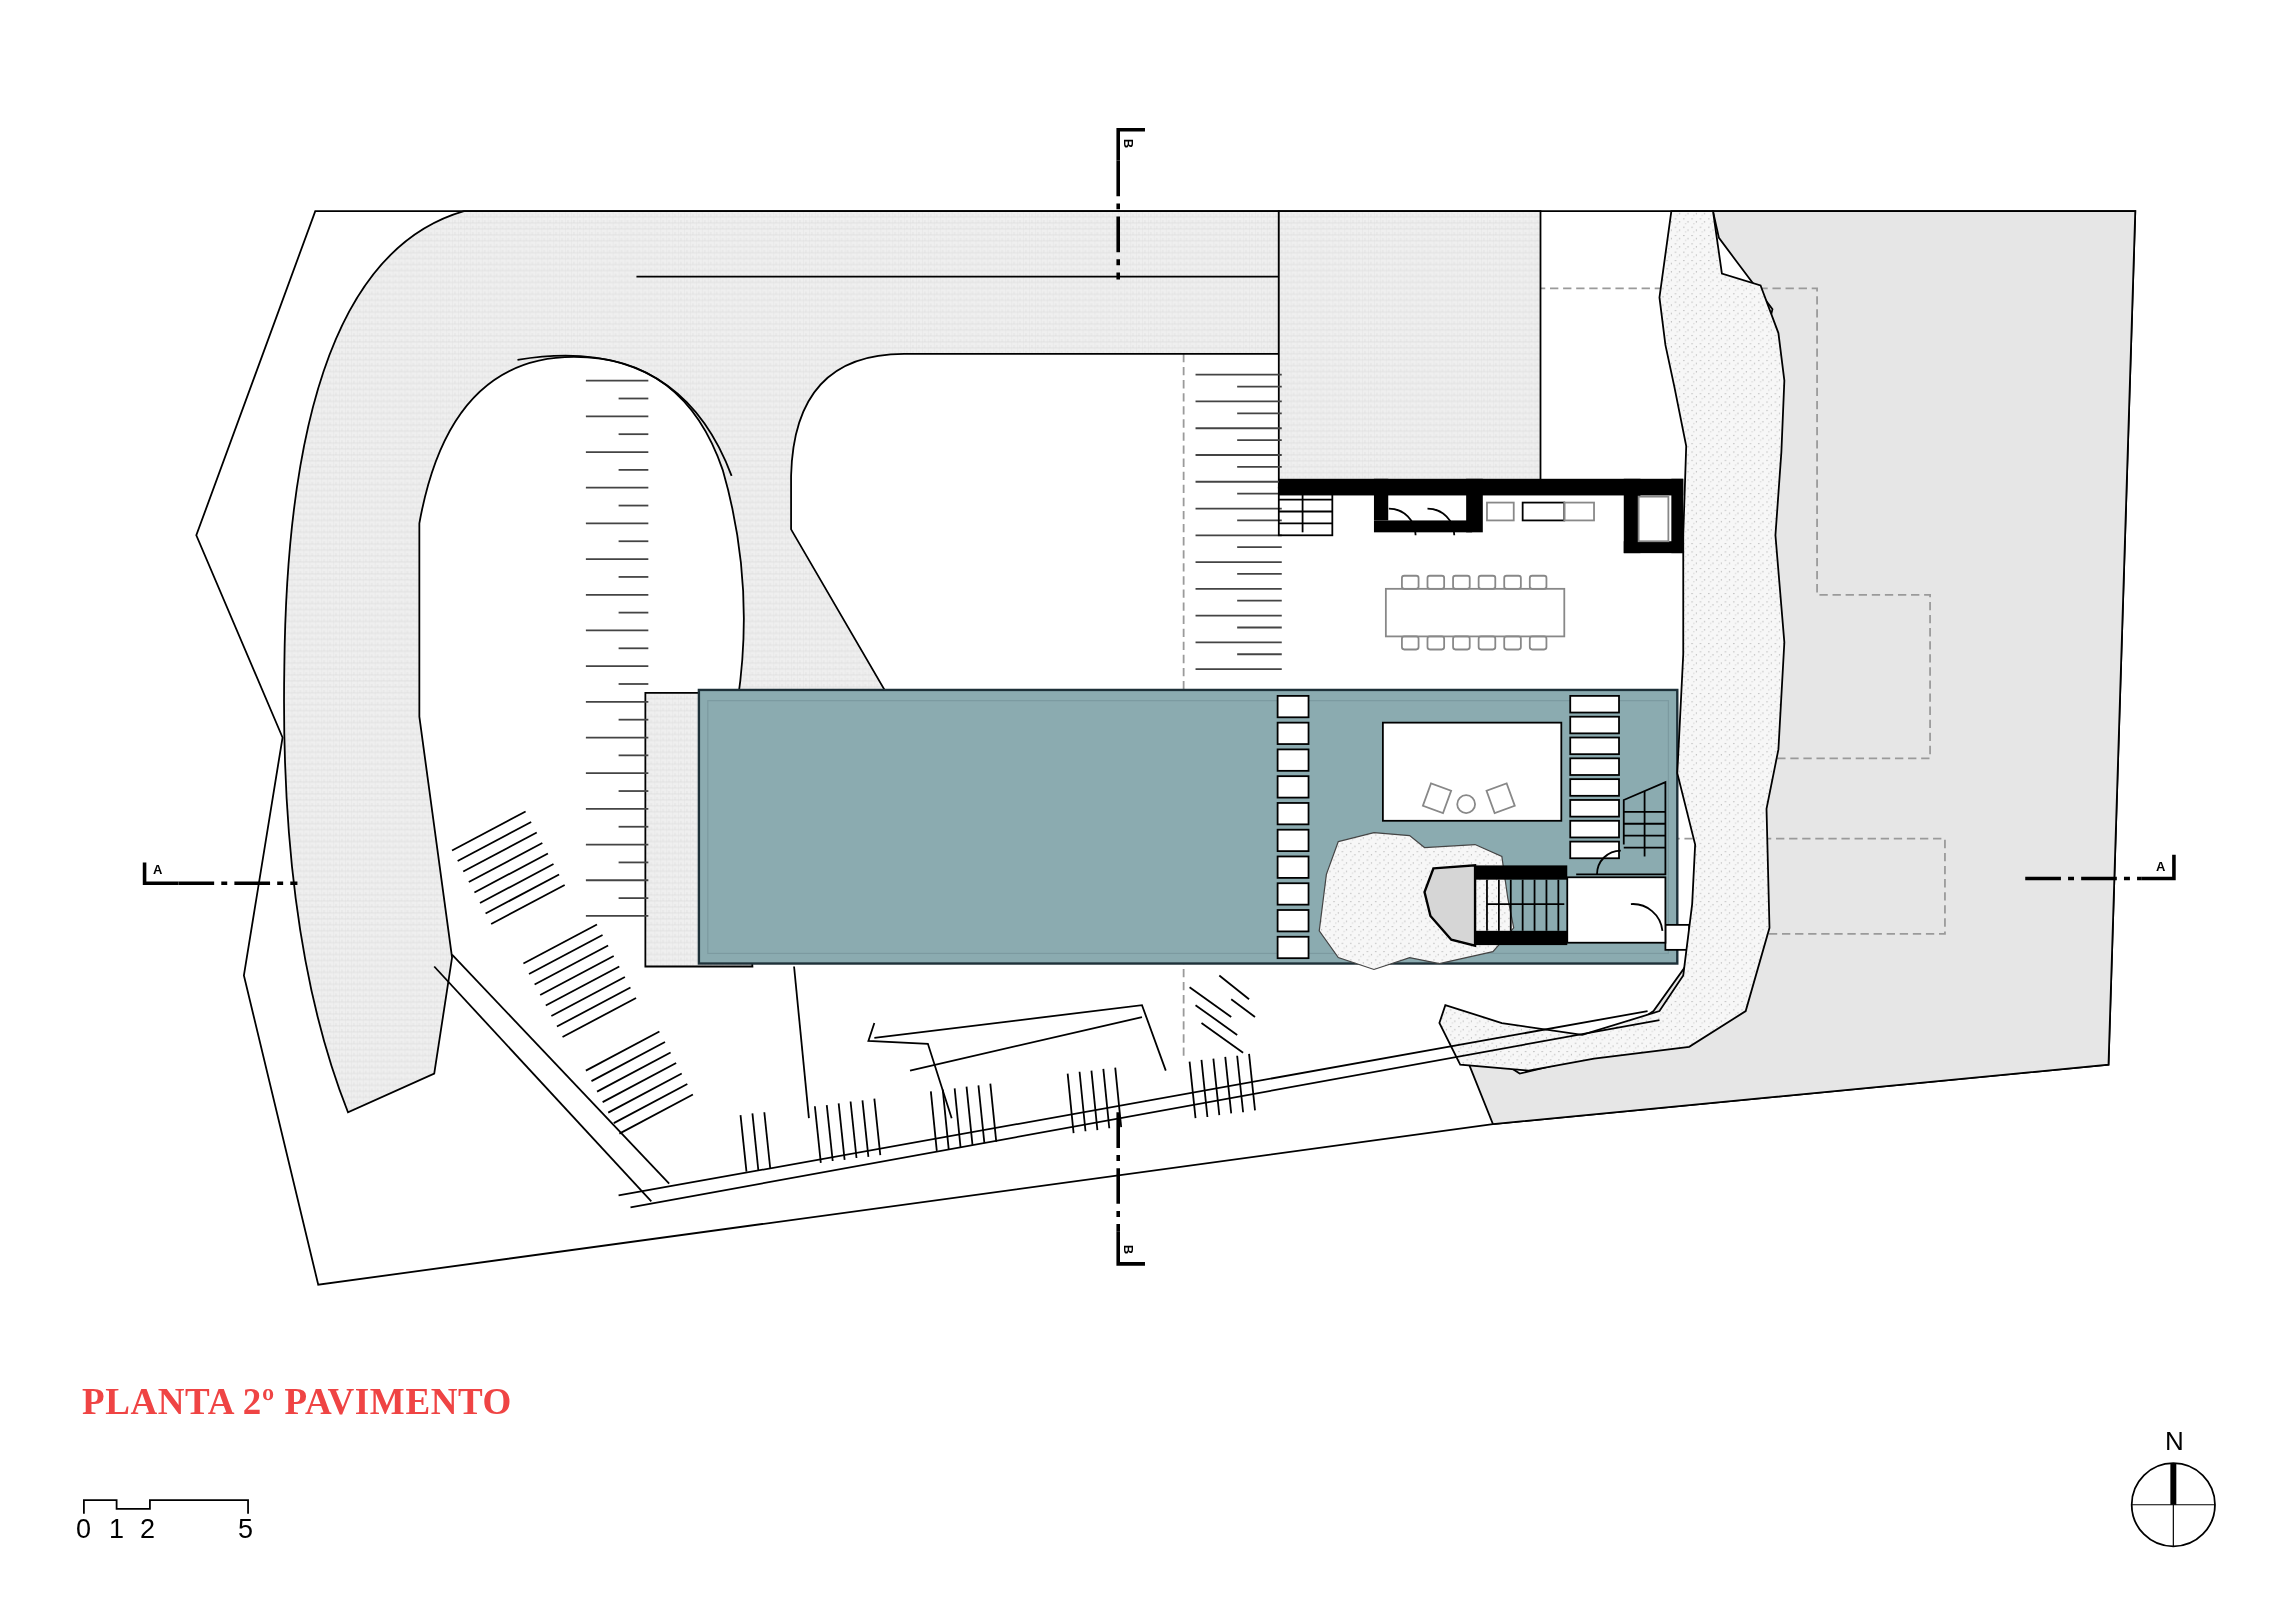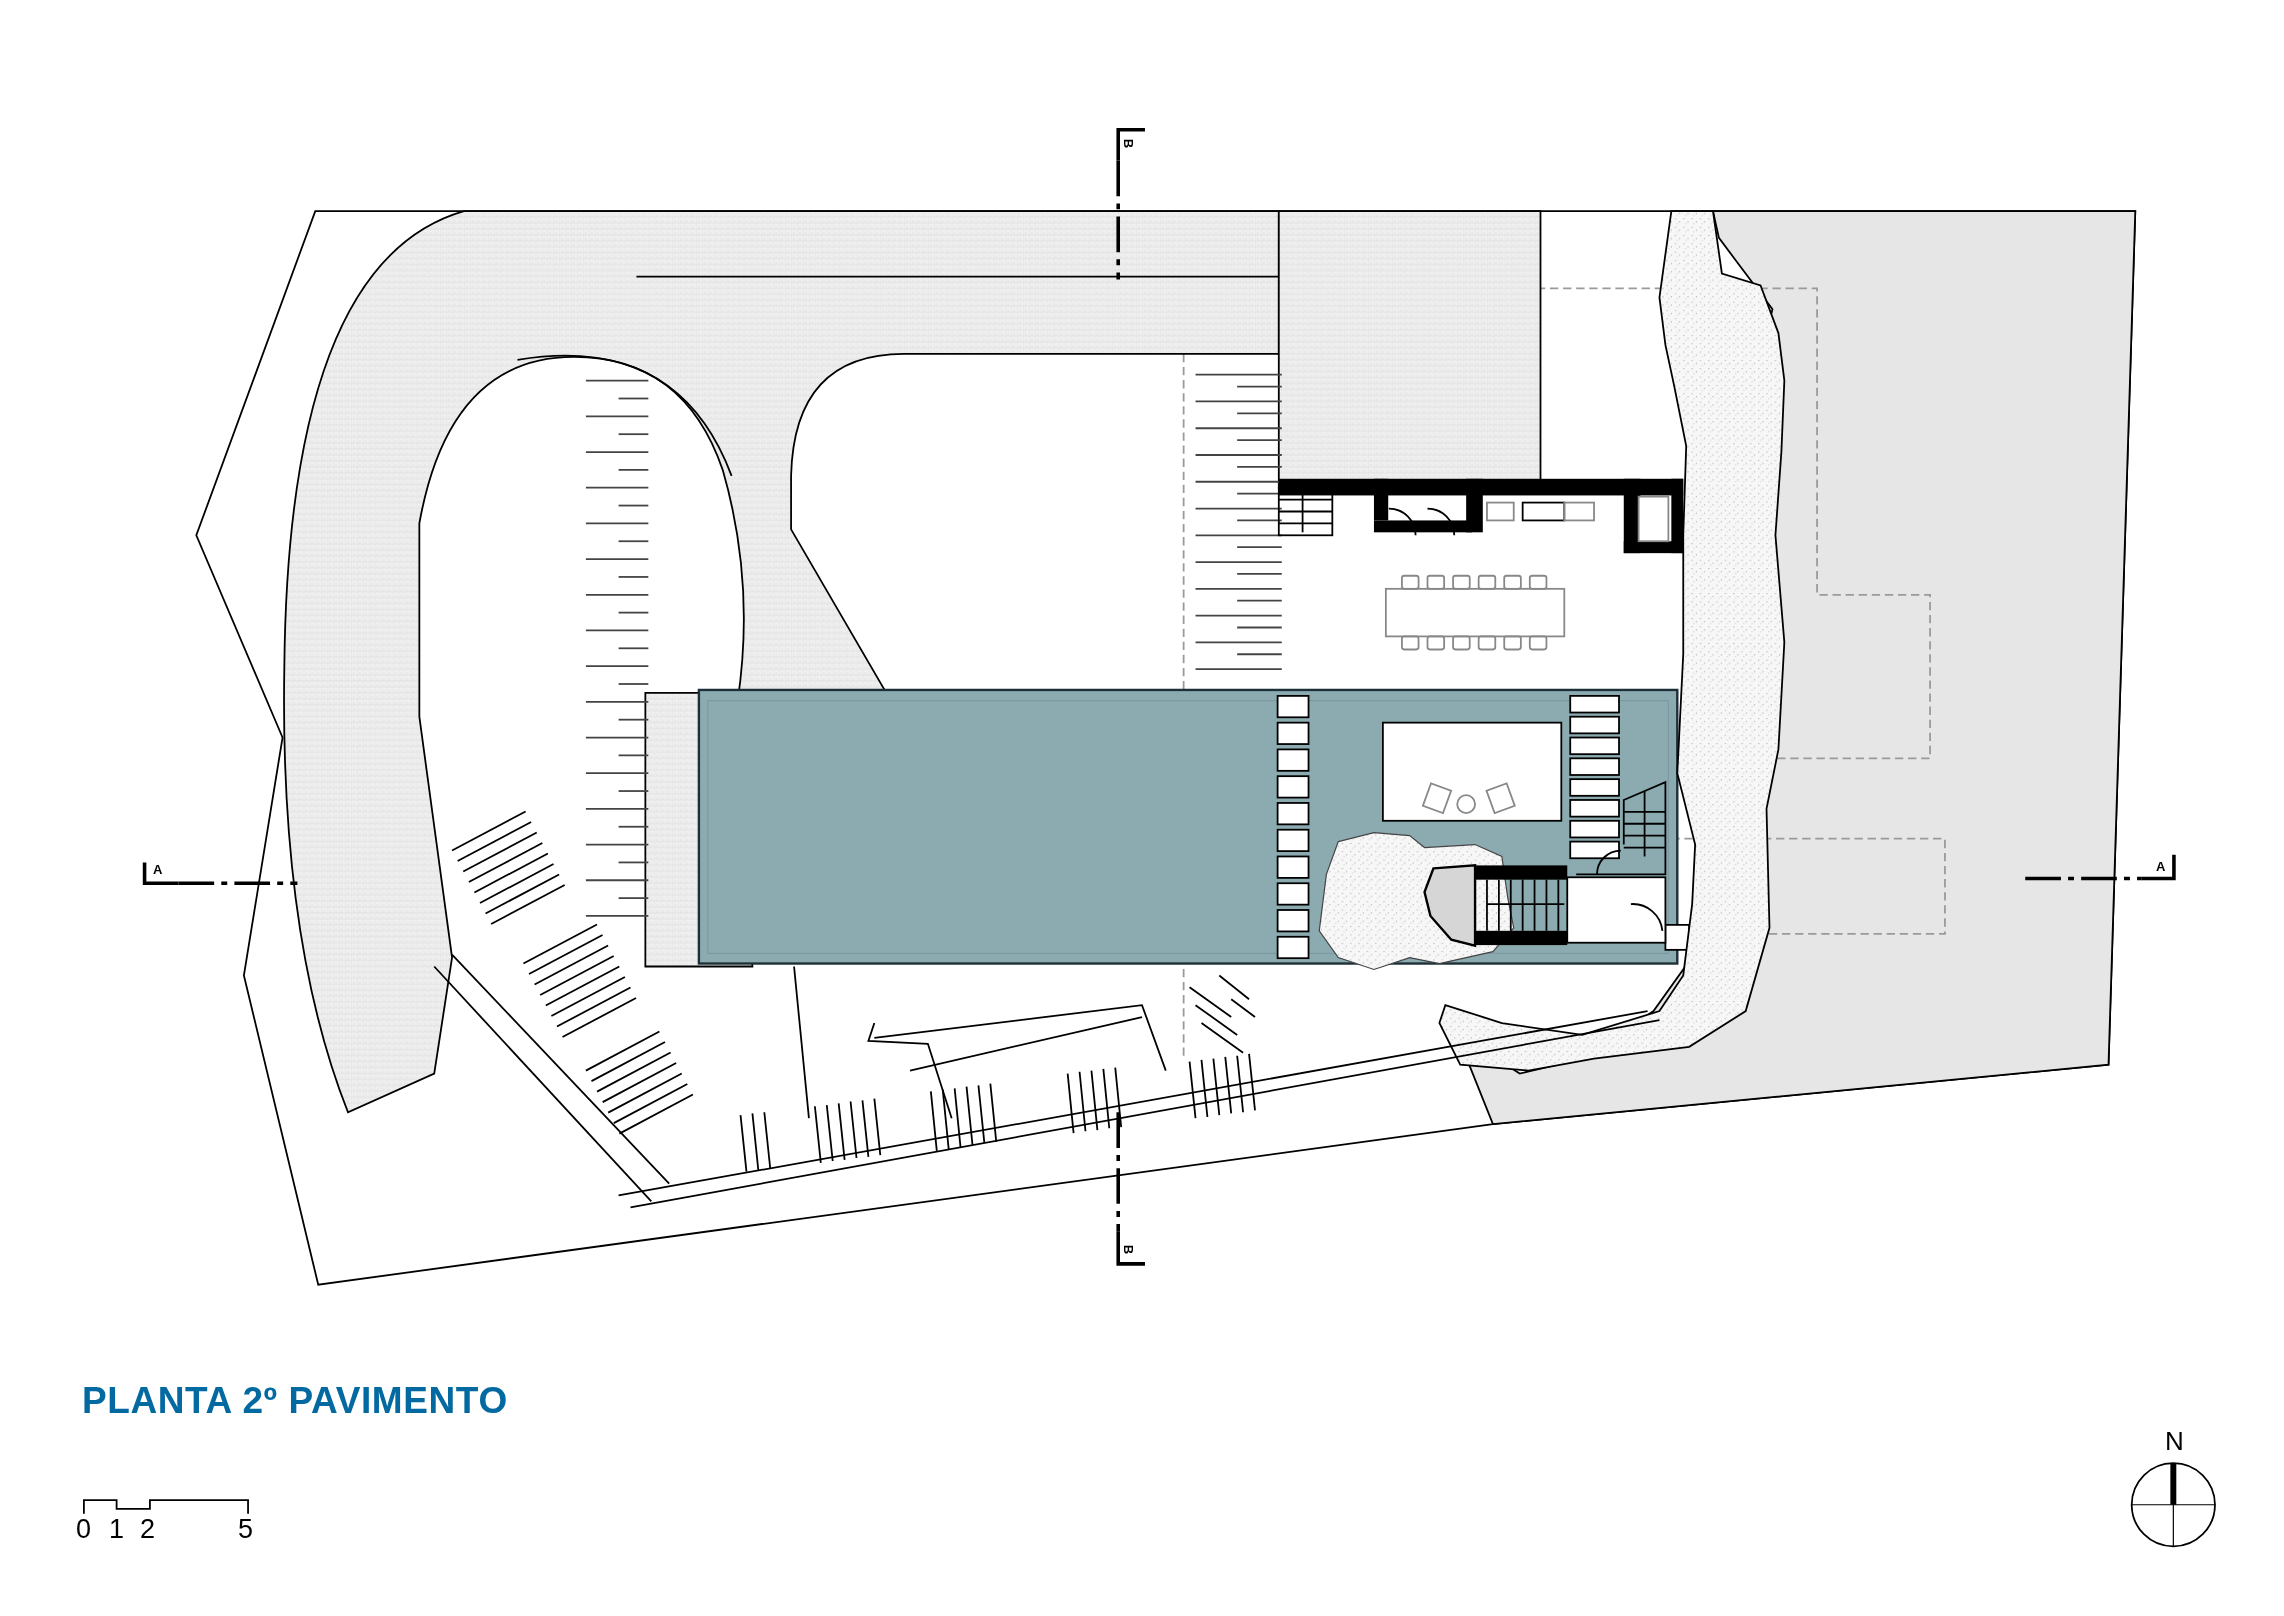--- a/index.html
+++ b/index.html
@@ -1,18 +1,18 @@
 <!DOCTYPE html>
 <html style="font-size:9.5px"><head>
 <meta charset="utf-8">
 <style>
   html, body { margin:0; padding:0; background:#ffffff; }
   body { width:2284px; height:1616px; position:relative; overflow:hidden; font-family:"Liberation Sans", sans-serif; }
   #plan { position:absolute; left:0; top:0; }
-  .title { position:absolute; left:82px; top:1380px; font-size:37px; font-weight:bold; color:#0369a1; letter-spacing:0.6px; font-family:Liberation Sans, sans-serif; }
+  .title { position:absolute; left:82px; top:1380px; font-size:37px; font-weight:bold; color:#ef4444; letter-spacing:0.6px; font-family:Liberation Serif, serif; }
   .scale-labels { position:absolute; left:76px; top:1514px; font-size:27px; color:#000; font-family:"Liberation Sans", sans-serif; }
   .scale-labels span { position:absolute; top:0; }
   .north-label { position:absolute; left:2165px; top:1426px; font-size:26px; color:#000; font-family:"Liberation Sans", sans-serif; }
   .sec-label { position:absolute; font-size:13px; font-weight:bold; color:#000; font-family:"Liberation Sans", sans-serif; }
 </style>
 </head>
 <body>
 
 <svg id="plan" width="2284" height="1616" viewBox="0 0 3840 2717" xmlns="http://www.w3.org/2000/svg">
   <defs>

